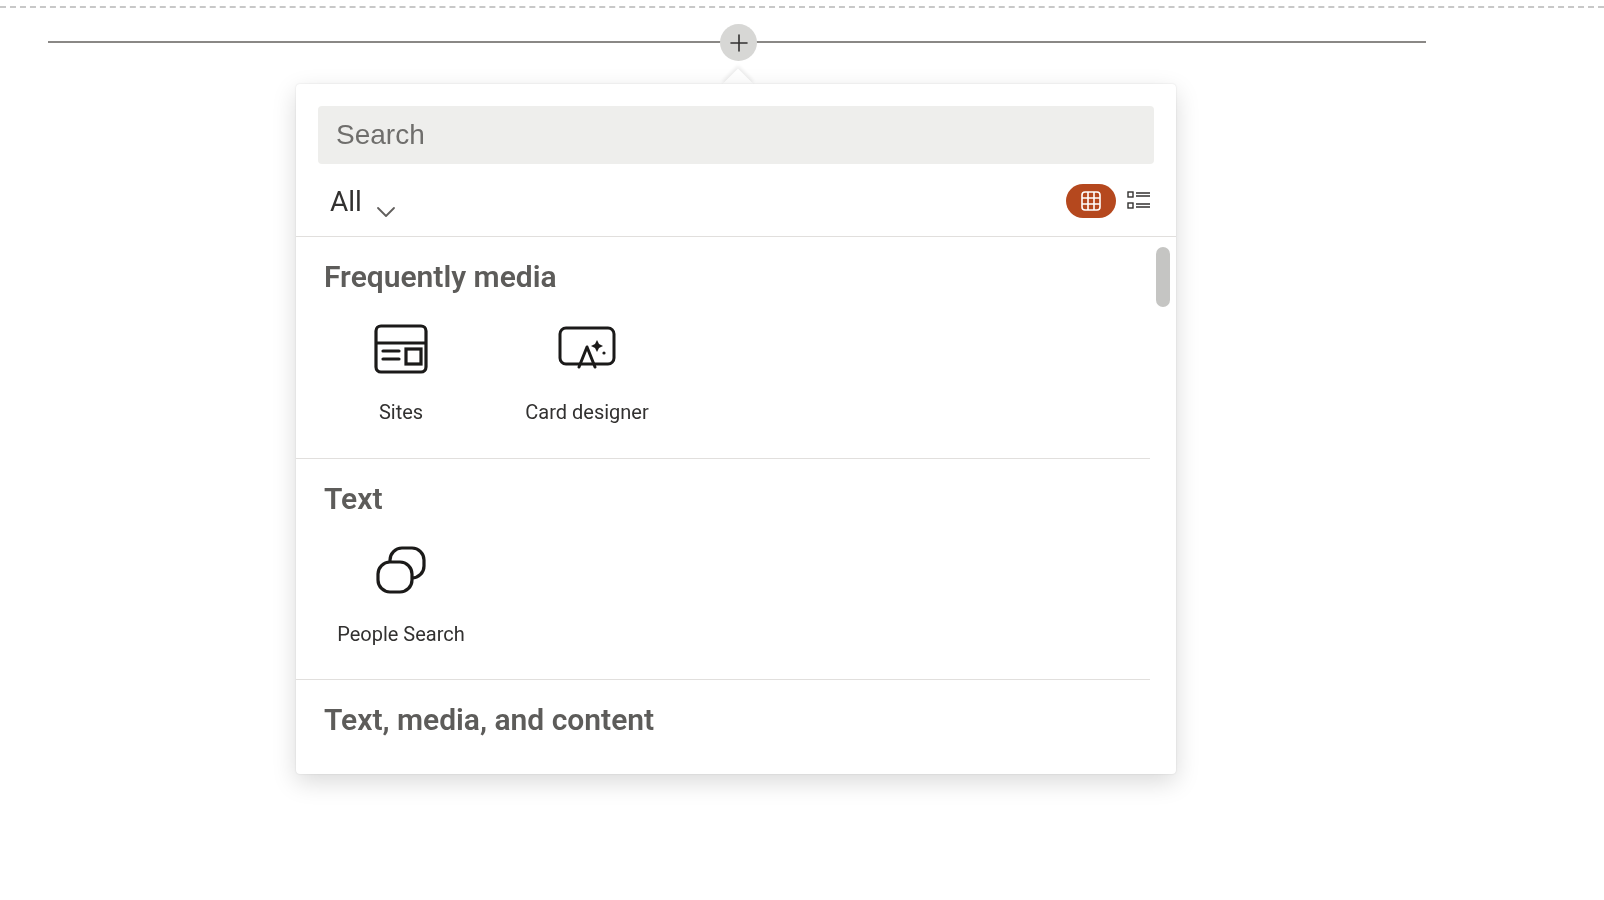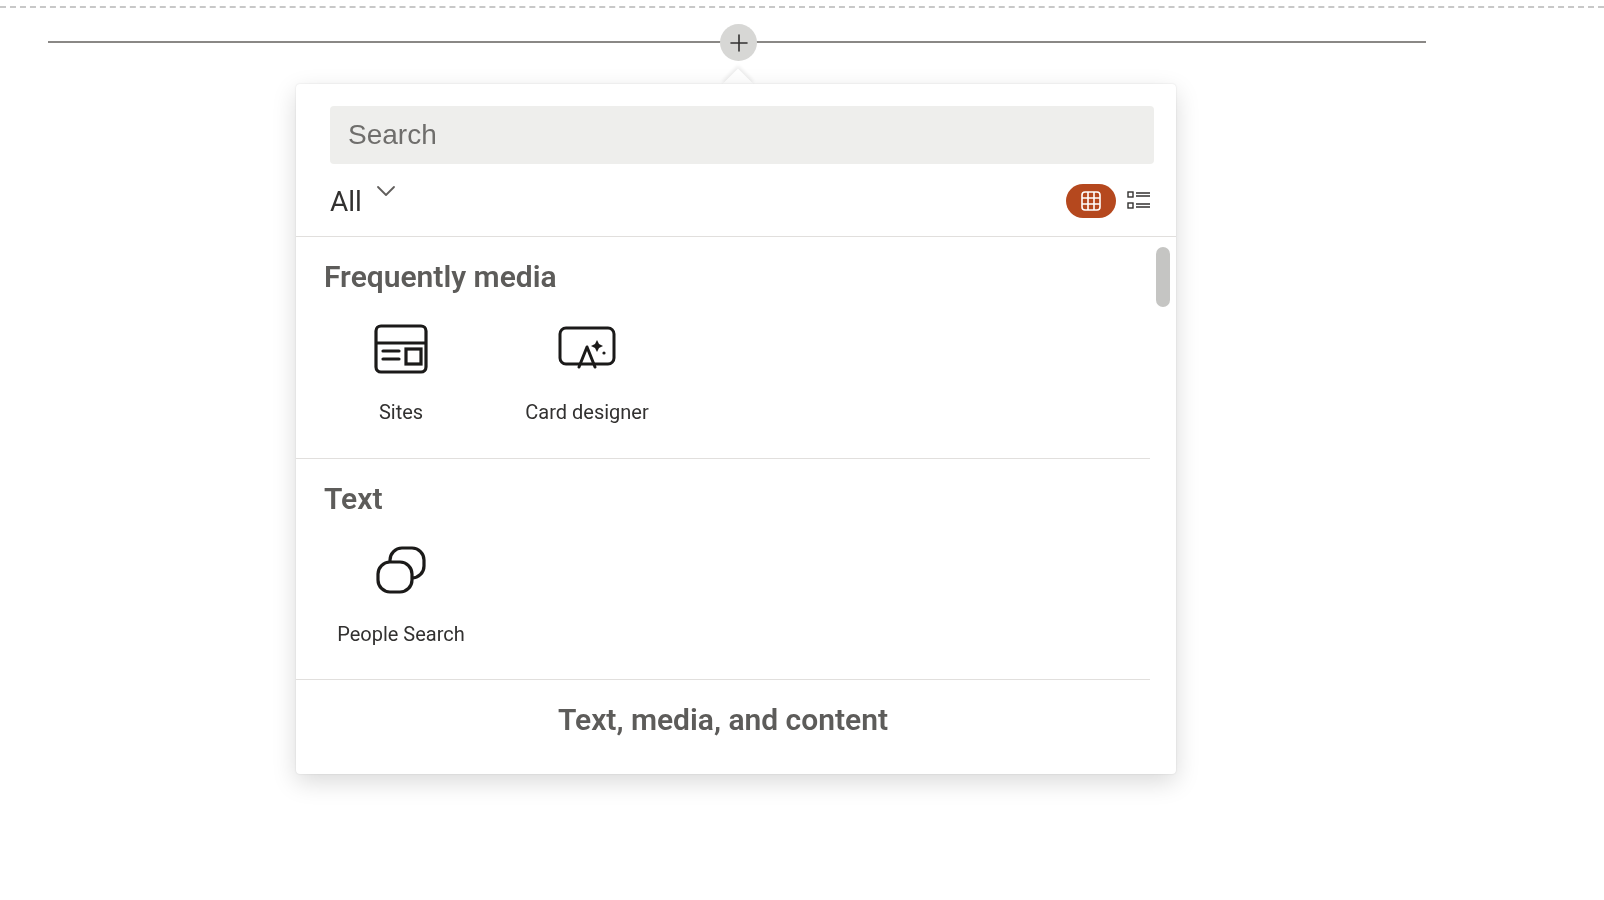--- a/index.html
+++ b/index.html
@@ -74,21 +74,20 @@
     box-shadow: 0 8px 24px rgba(0,0,0,0.15), 0 0 2px rgba(0,0,0,0.12);
     z-index: 5;
     display: flex;
     flex-direction: column;
     overflow: hidden;
   }
 
   
   .search-wrap {
     padding: 22px 22px 0 22px;
-    margin-left: 12px;
   }
   .search-box {
     background: #eeeeec;
     border-radius: 4px;
     height: 58px;
     display: flex;
     align-items: center;
     padding: 0 16px;
   }
   .search-input {
@@ -106,21 +105,21 @@
   
   .filter-row {
     display: flex;
     align-items: center;
     justify-content: space-between;
     padding: 20px 22px 18px 34px;
     border-bottom: 1px solid #e1dfdd;
   }
   .filter-dd {
     display: inline-flex;
-    align-items: flex-start;
+    align-items: flex-end;
     gap: 14px;
     font-size: 28px;
     color: #323130;
     cursor: pointer;
   }
   .filter-dd svg { display: block; }
 
   .view-toggle {
     display: inline-flex;
     align-items: center;
@@ -158,21 +157,20 @@
     overflow: hidden;
   }
 
   .group {
     border-bottom: 1px solid #e1dfdd;
     padding: 22px 0 28px 0;
   }
   .group.last {
     border-bottom: none;
     padding-bottom: 60px;
-    text-align: center;
   }
   .group-title {
     font-size: 30px;
     font-weight: 600;
     color: #5d5c5a;
     padding: 0 28px 10px 28px;
   }
   .tiles {
     display: flex;
     gap: 8px;

